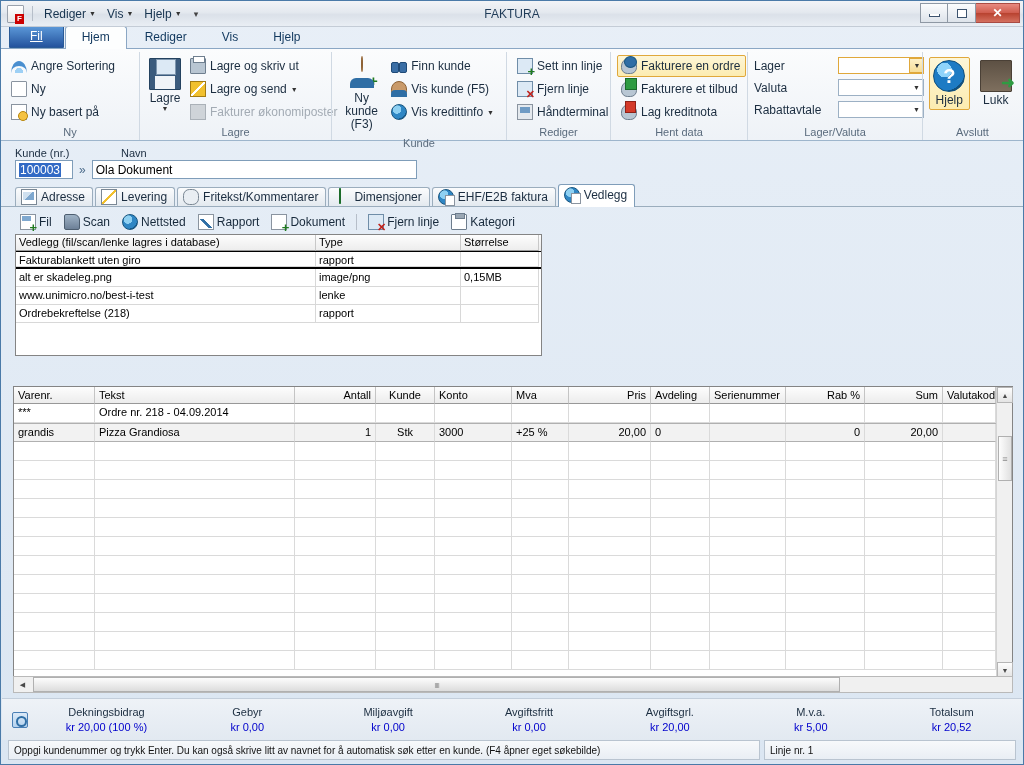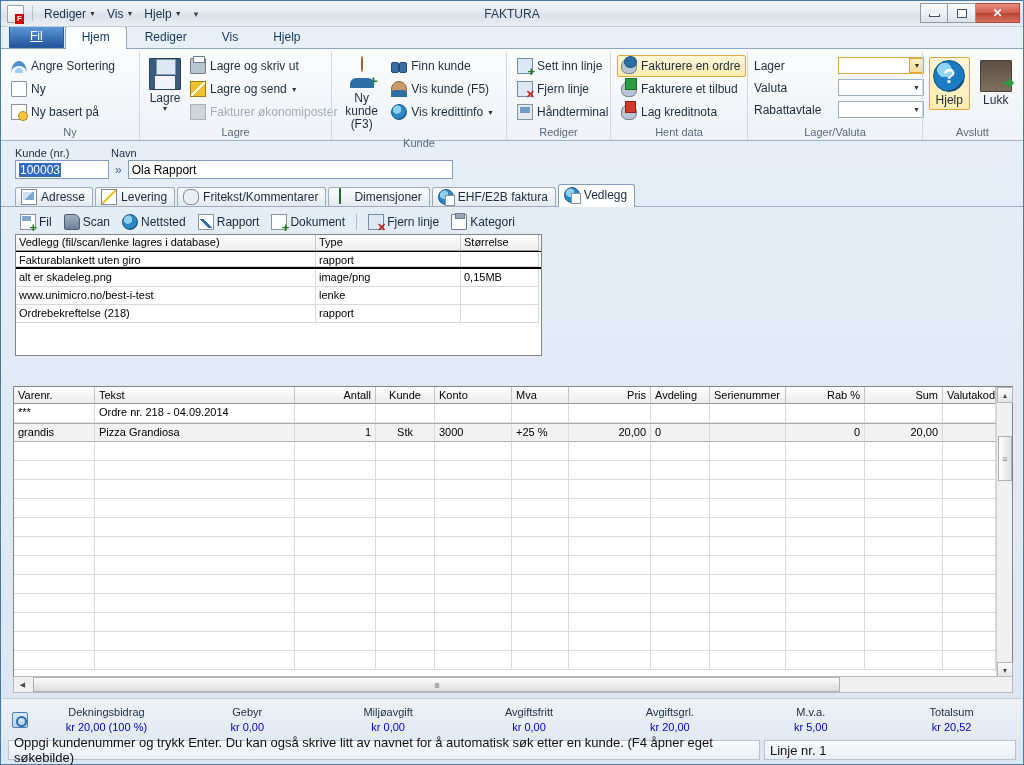--- a/index.html
+++ b/index.html
@@ -203,21 +203,21 @@
 
   
   .custbar { padding: 6px 10px 0 14px; }
   .cust-labels { display: flex; font-size: 11px; color: #1b2d40; }
   .cust-row { display: flex; align-items: center; gap: 6px; margin-top: 1px; }
   .inp {
     height: 19px; background: #fff; border: 1px solid #7f9db9;
     font-size: 12px; padding: 1px 3px; display: flex; align-items: center;
     font-family: "Liberation Sans", sans-serif;
   }
-  .inp.knr { width: 94px; }
+  .inp.knr { width: 58px; }
   .inp.knr .sel { background: #316ac5; color: #fff; padding: 0 1px; }
   .inp.navn { width: 325px; }
   .chev { color: #4a6a8a; font-size: 12px; }
 
   
   .tabstrip {
     display: flex; align-items: flex-end; padding: 6px 0 0 14px;
     border-bottom: 1px solid #9badbd; margin-top: 4px; height: 24px;
   }
   .tab {
@@ -341,21 +341,21 @@
   .tot-cell .lbl { font-size: 11px; color: #1b2d40; }
   .tot-cell .val { font-size: 11px; color: #0000cc; }
 
   
   .statusbar {
     position: absolute; left: 1px; right: 1px; bottom: 4px; height: 20px;
     display: flex; gap: 4px; padding: 0 6px;
   }
   .status-cell {
     background: linear-gradient(#f7f9fb,#e9eef4); border: 1px solid #b9c4d0;
-    font-size: 13px; color: #111; padding: 2px 5px; display: flex; align-items: center;
+    font-size: 10px; color: #111; padding: 2px 5px; display: flex; align-items: center;
   }
   .status-cell.main { flex: 1; }
   .status-cell.line { width: 252px; }
 </style>
 </head>
 <body>
 
 <div id="app">
 
   <div class="titlebar">
@@ -553,30 +553,30 @@
           <span class="ico big i-exit"></span>
           <span class="lbl">Lukk</span>
         </div>
       </div>
       <div class="rgroup-title">Avslutt</div>
     </div>
   </div>
 
   <div class="custbar">
     <div class="cust-labels">
-      <span style="width:96px">Kunde (nr.)</span>
+      <span style="width:106px">Kunde (nr.)</span>
       <span>Navn</span>
     </div>
     <div class="cust-row">
       <span class="inp knr">
         <span class="sel">100003</span>
       </span>
       <span class="chev">»</span>
       <span class="inp navn">
-        <span>Ola Rapport</span>
+        <span>Ola Dokument</span>
       </span>
     </div>
   </div>
 
   <div class="tabstrip">
     <div class="tab">
       <span class="ico i-addr"></span>
       <span>Adresse</span>
     </div>
     <div class="tab">

